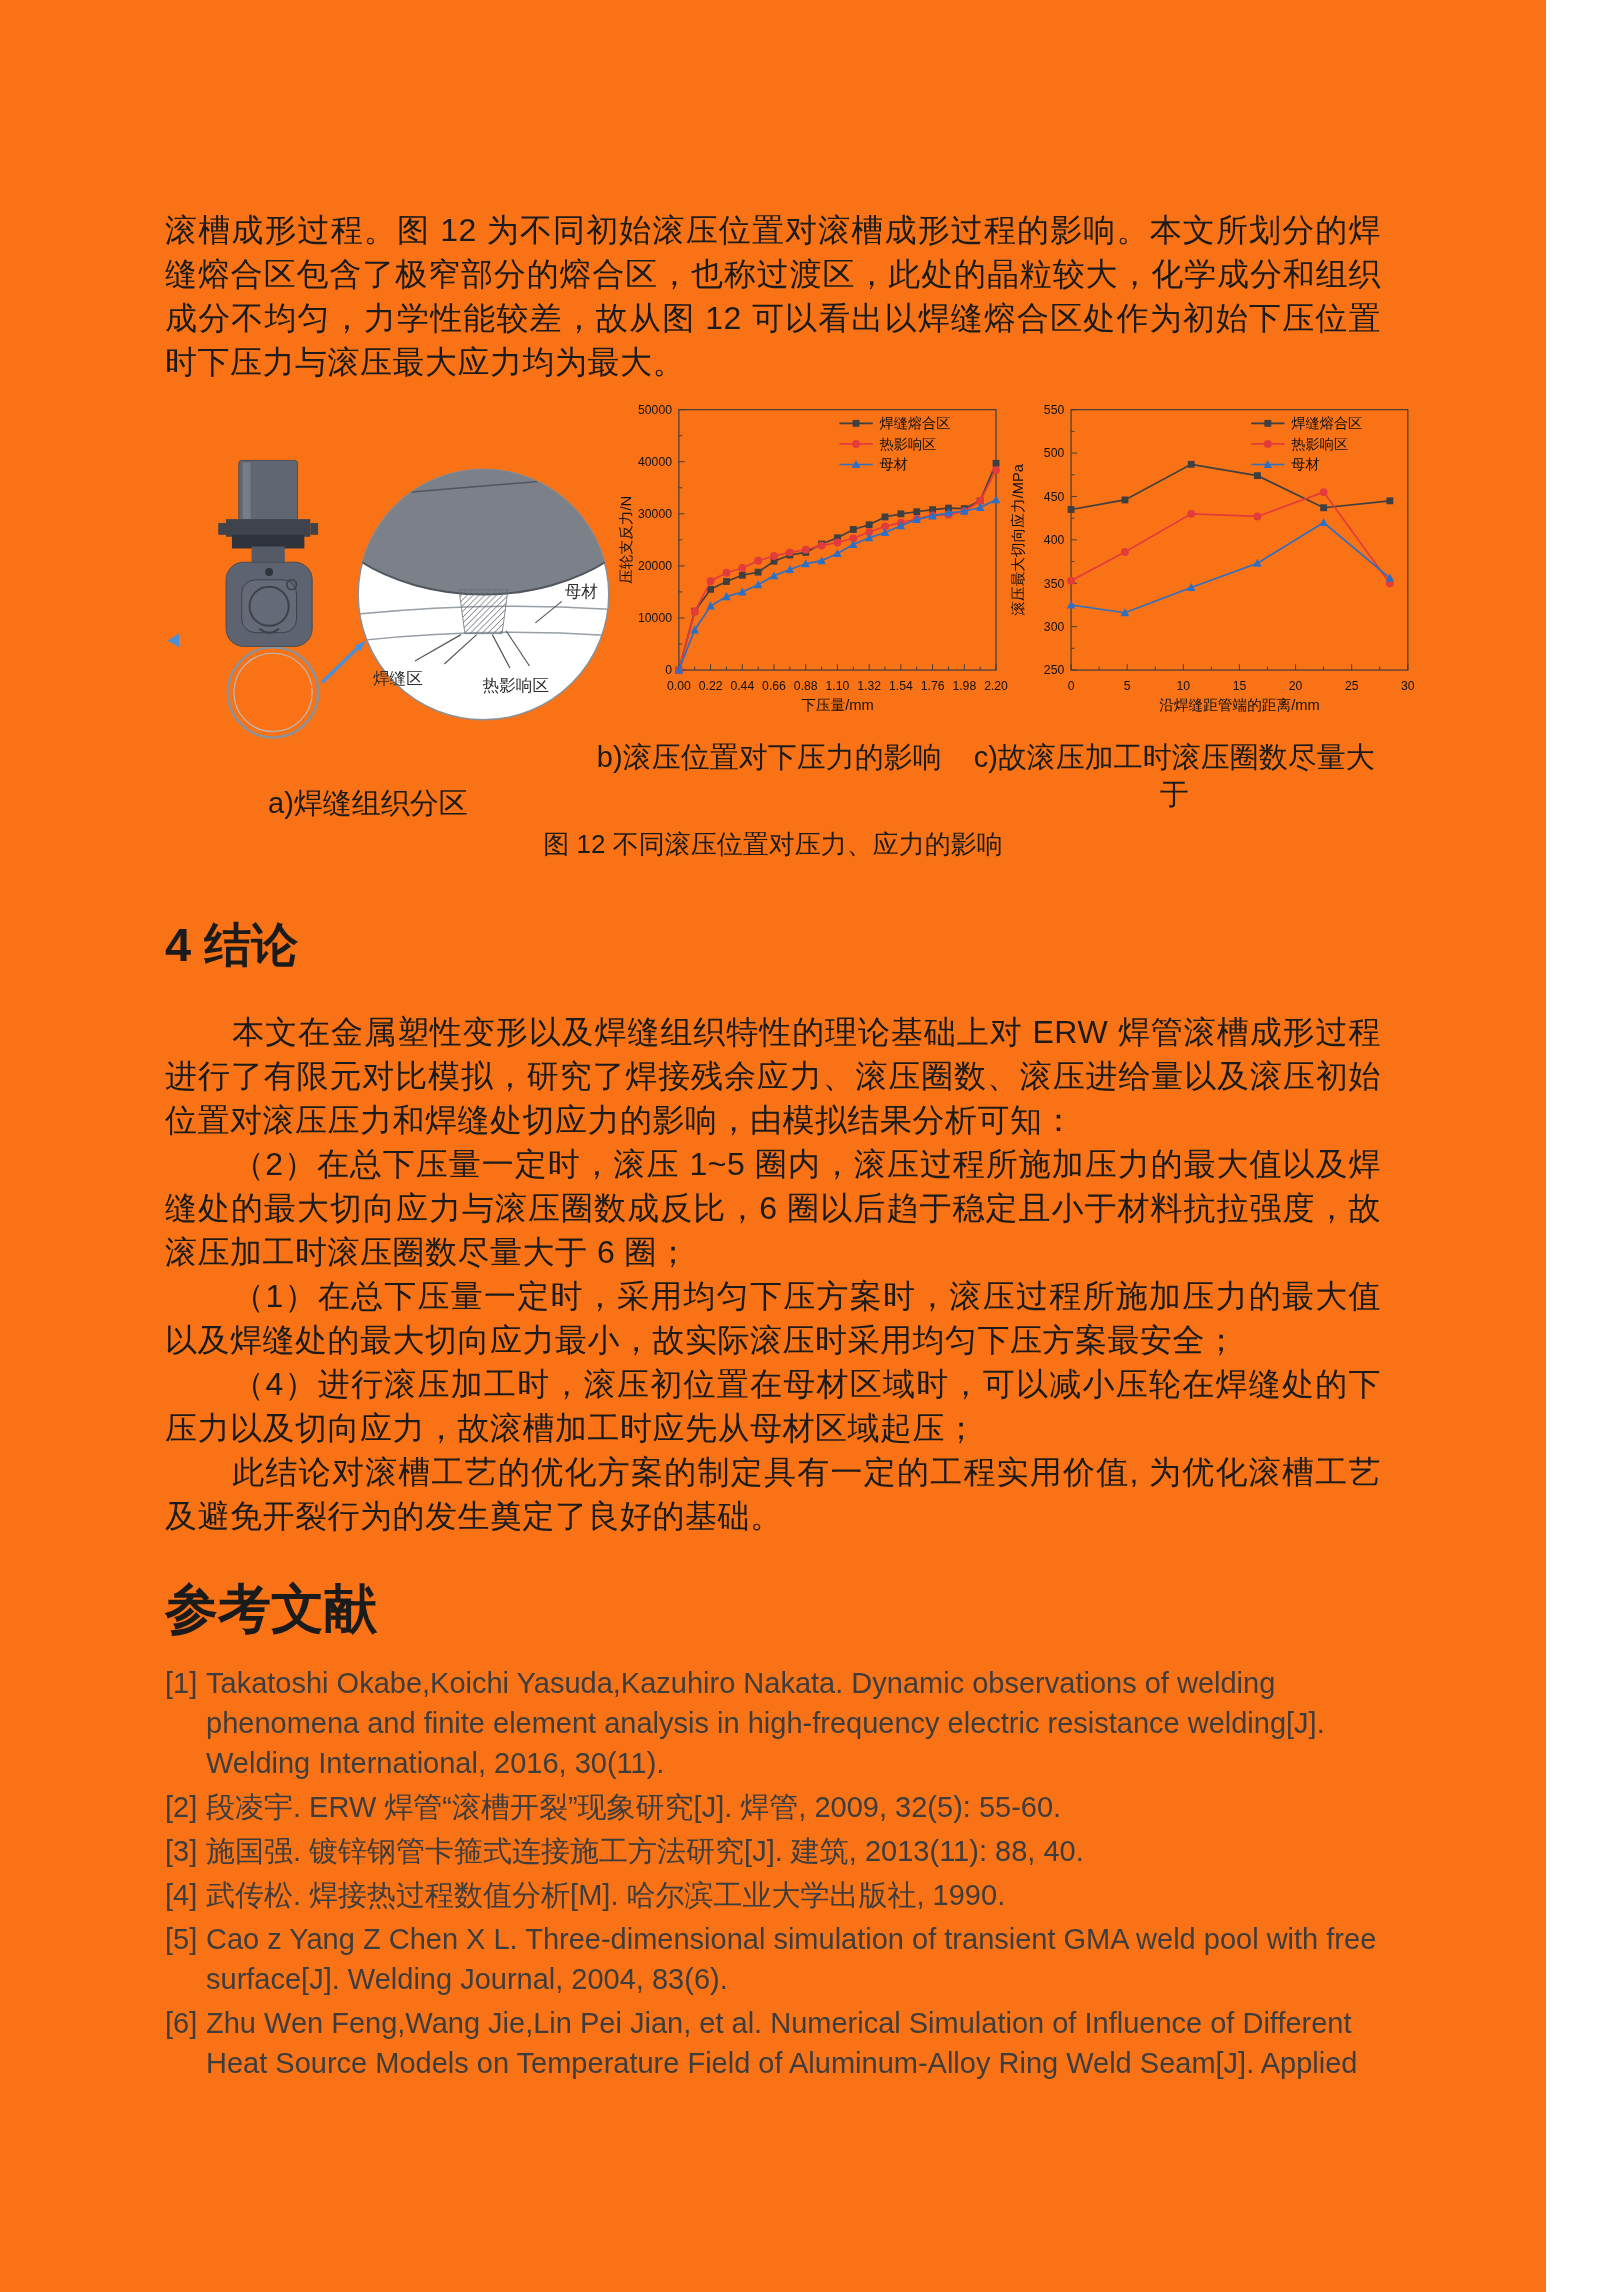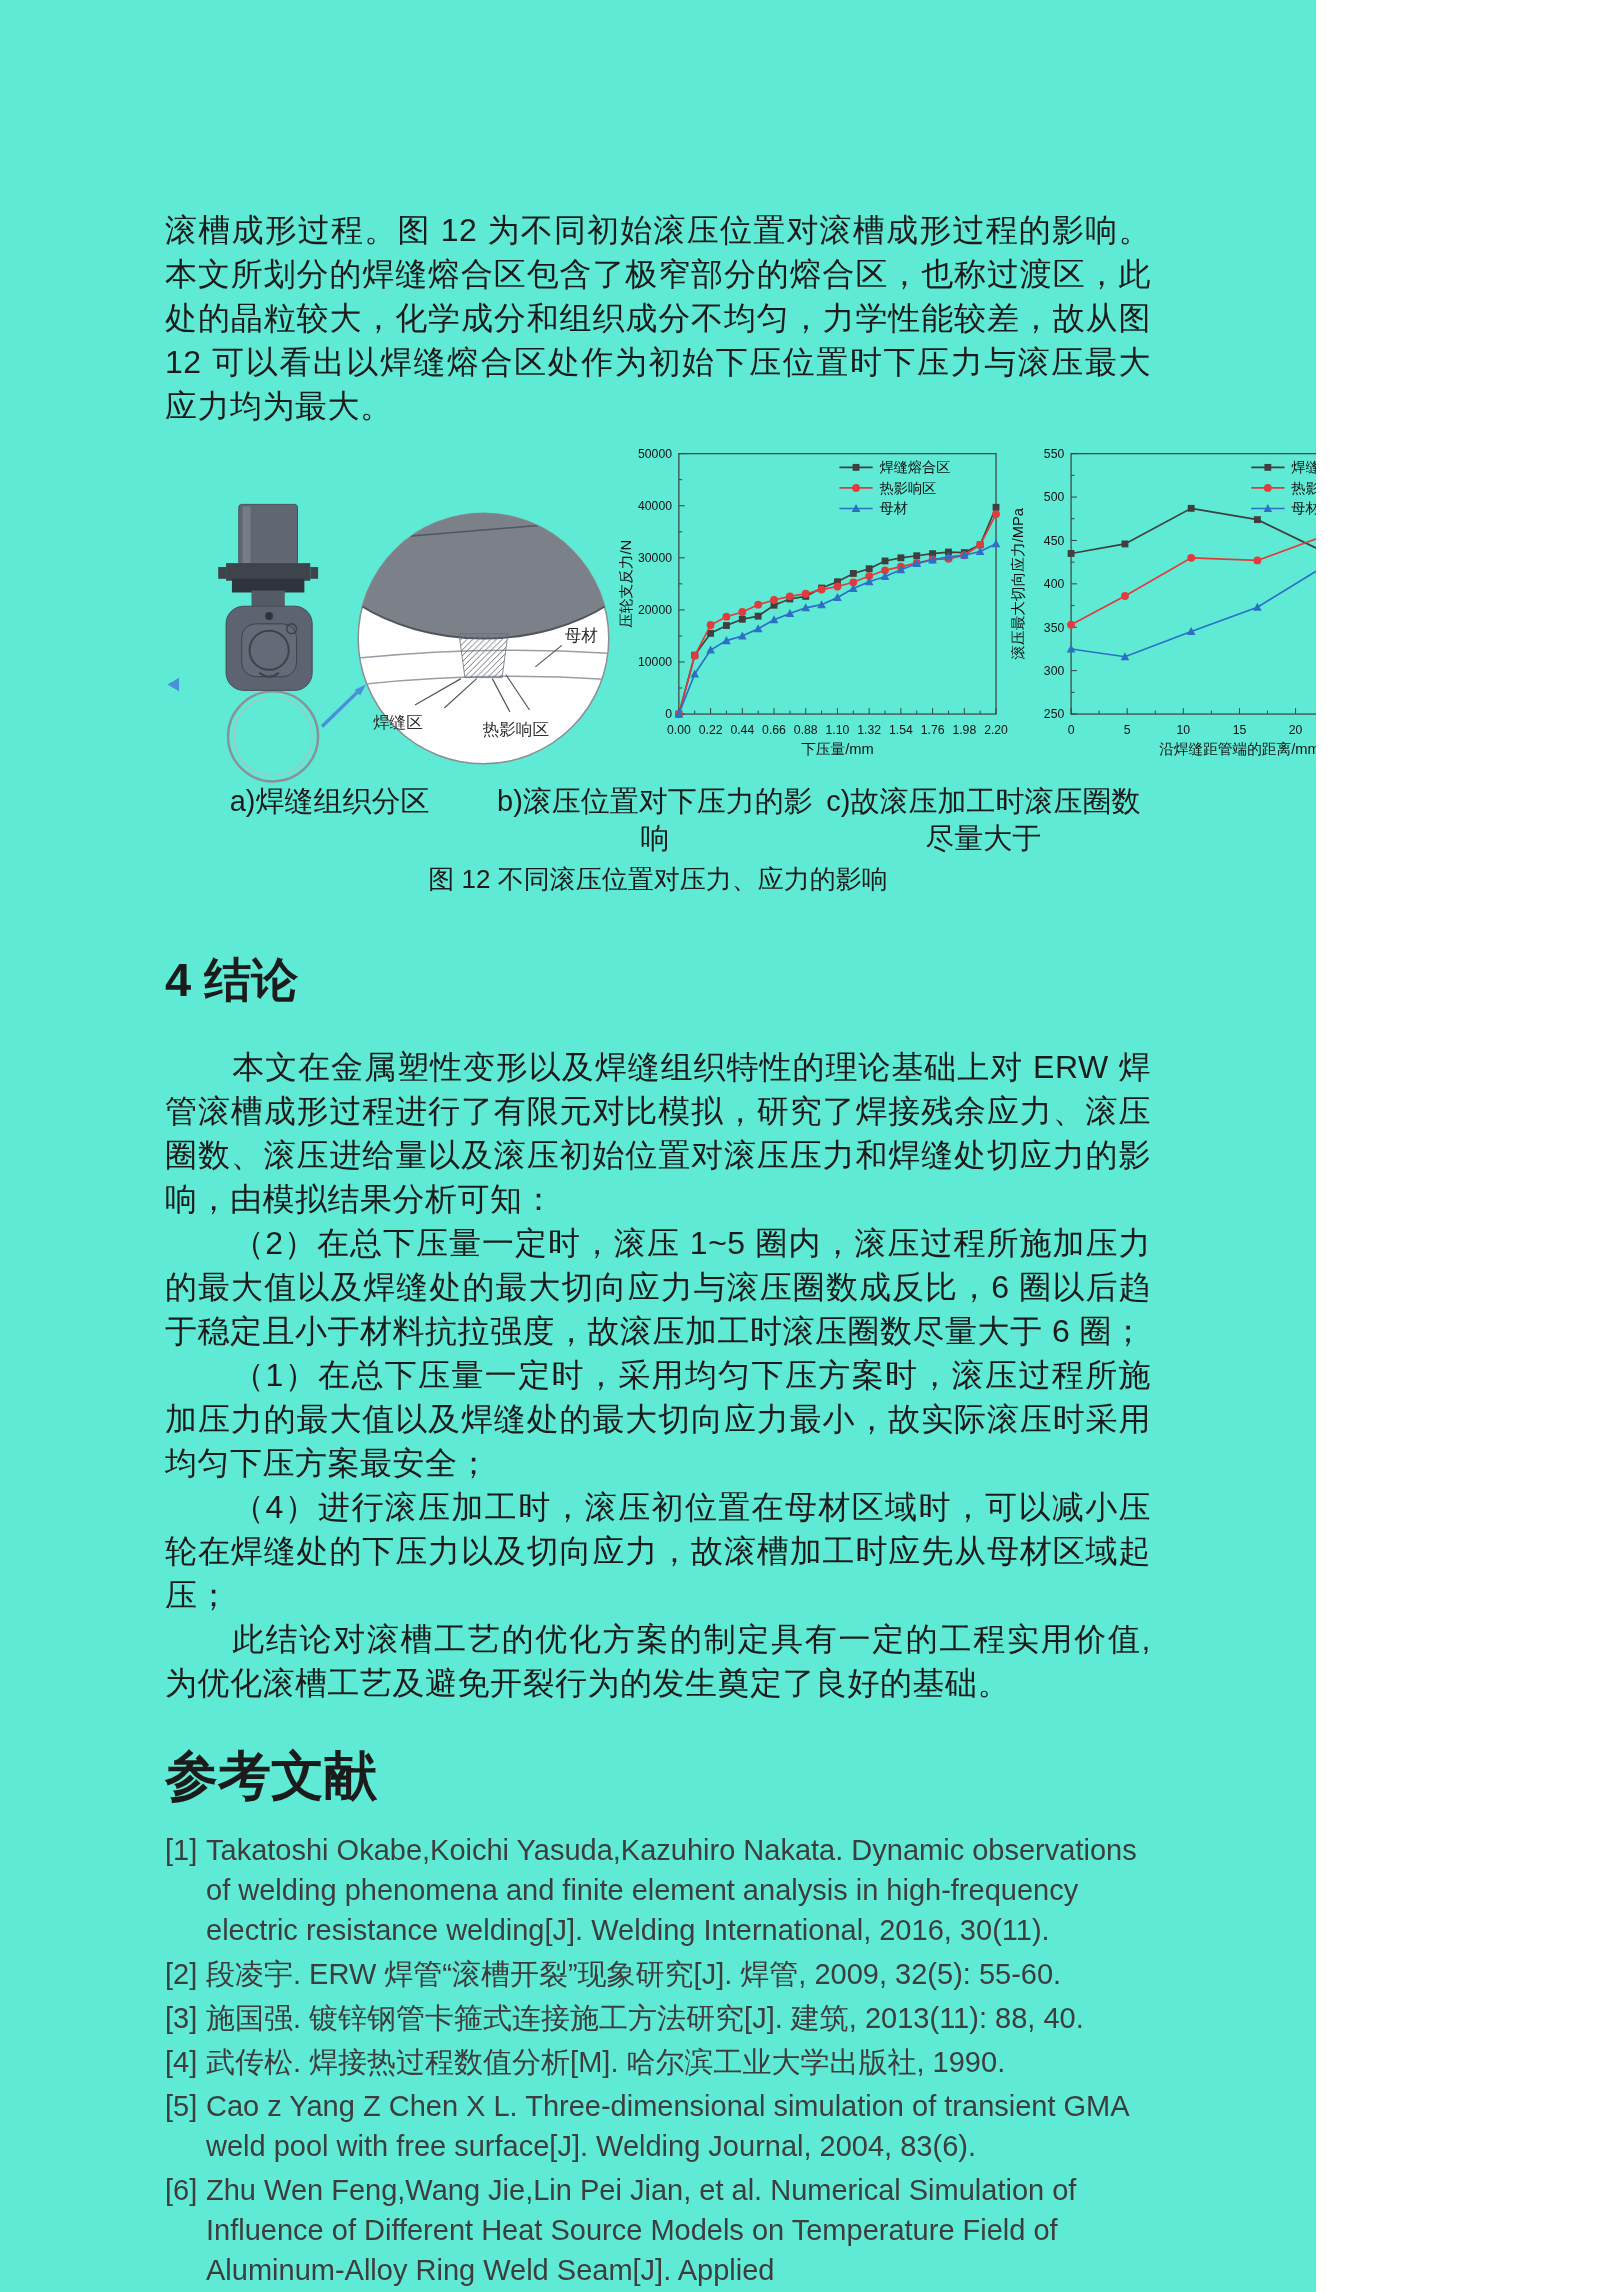--- a/index.html
+++ b/index.html
@@ -1,19 +1,19 @@
 <!DOCTYPE html>
 <html><head>
 <meta charset="utf-8">
 <style>
   html,body{margin:0;padding:0;background:#ffffff;}
   .page{
     position:relative;
-    width:1316px;height:2293px;
-    background:#5eead4;
+    width:1546px;height:2293px;
+    background:#f97316;
     font-family:"Liberation Sans","DejaVu Sans",sans-serif;
     color:#1b1b1b;
     overflow:hidden;
   }
   .content{padding:208px 165px 0 165px;}
   p.body{
     margin:0;
     font-size:32px;
     line-height:44px;
     text-align:justify;
@@ -31,21 +31,21 @@
   .subfig-a{width:461px;padding-top:39px;}
   .subfig-b{width:394px;}
   .subfig-c{width:414px;}
   .subcaptions{
     display:flex;
     margin-top:11.8px;
     font-size:29px;
     line-height:37px;
   }
   .subcaptions span{display:block;text-align:center;}
-  .subcap-a{width:431px;}
+  .subcap-a{width:431px;margin-top:46px;}
   .subcap-b{width:421px;}
   .subcap-c{width:439px;}
   .fig-caption{
     text-align:center;
     font-size:26px;
     line-height:41px;
     margin-top:2px;
   }
   h2.h-conclusion{
     margin:53px 0 39px 0;

